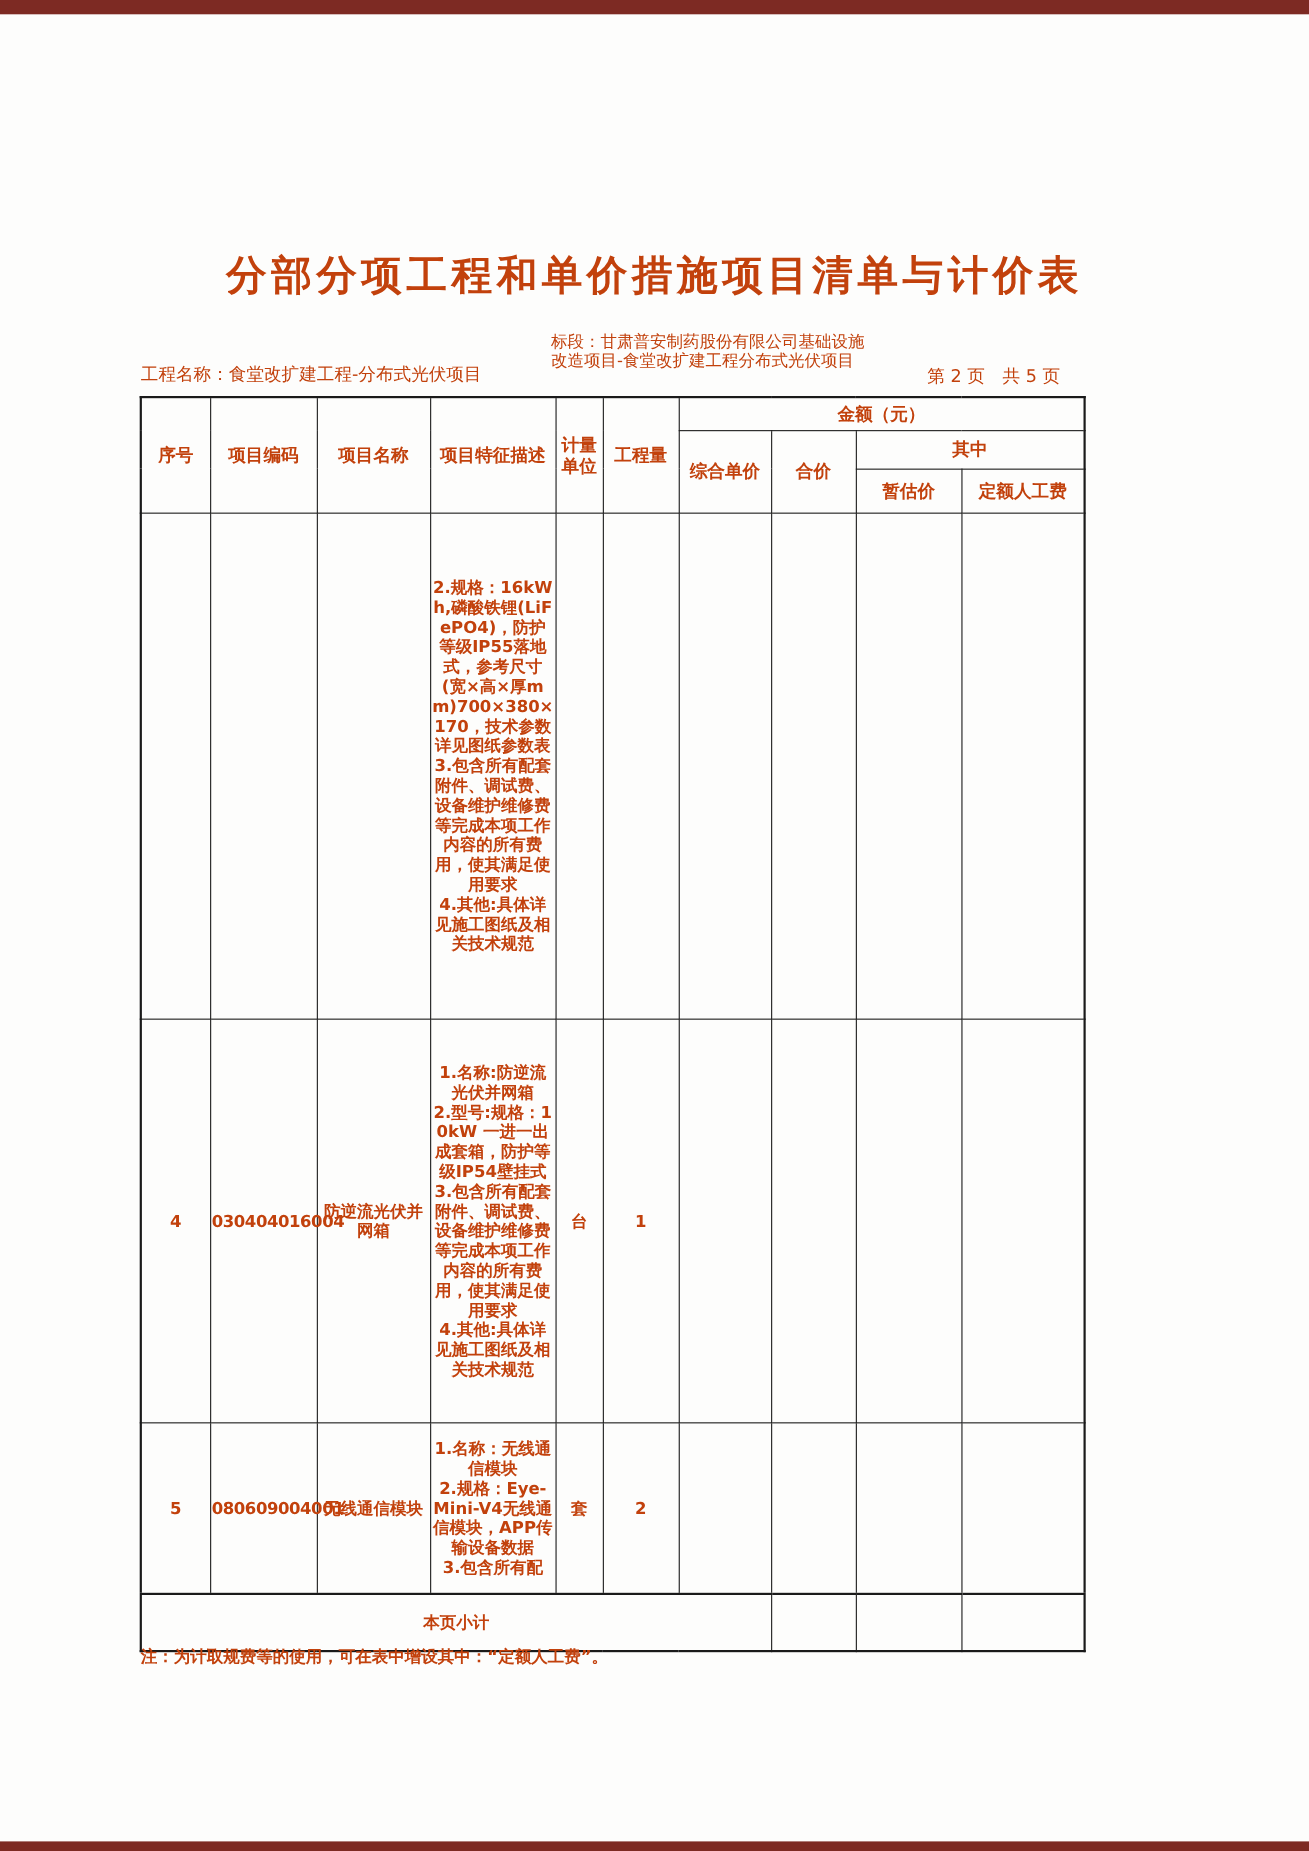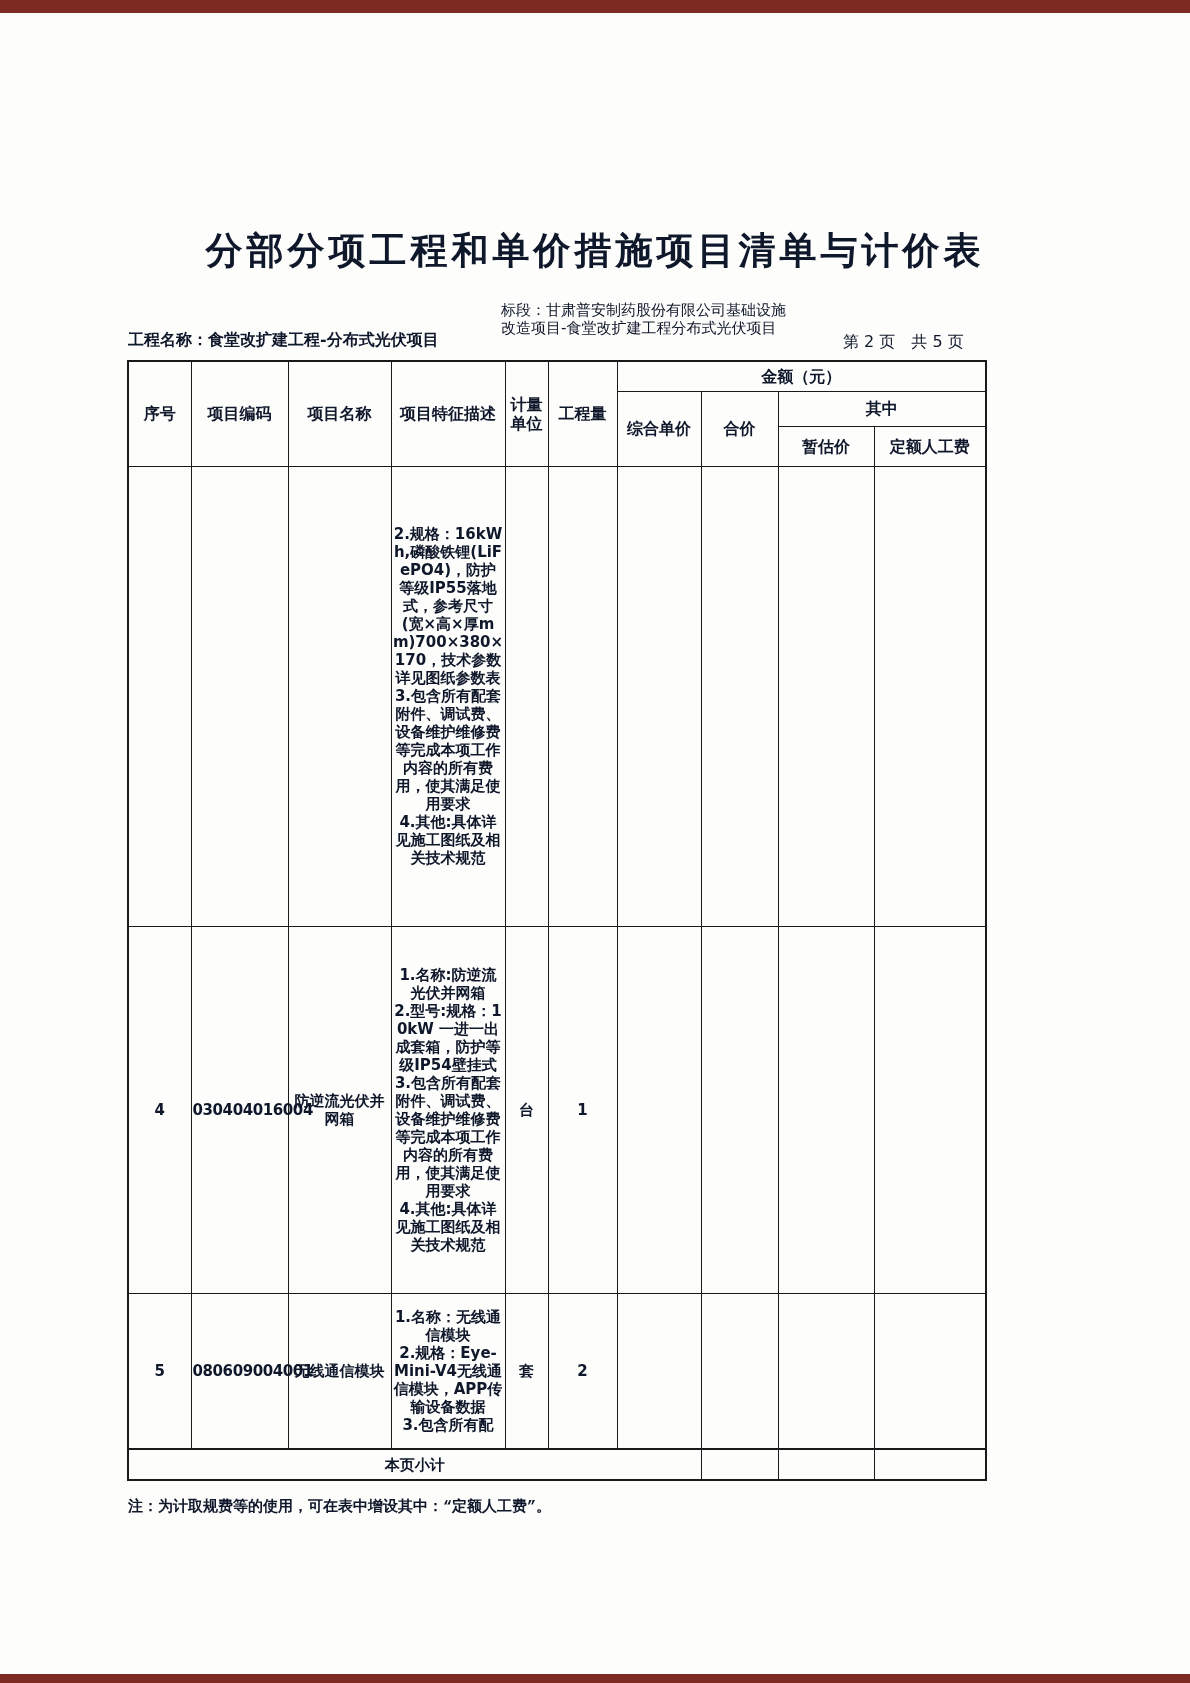--- a/index.html
+++ b/index.html
@@ -1,33 +1,33 @@
 <!DOCTYPE html>
 <html><head>
 <meta charset="utf-8">
 <style>
   html,body { margin:0; padding:0; background:#e8e8e8; }
   .page {
     position:relative; width:1190px; height:1683px;
     background:#fdfdfc; overflow:hidden;
     font-family:"DejaVu Sans","Liberation Sans",sans-serif;
-    color:#0f172a;
+    color:#c2410c;
   }
   .bar-top { position:absolute; top:0; left:0; width:1190px; height:13px; }
   .bar-bottom { position:absolute; bottom:0; left:0; width:1190px; height:9px; }
 
   .doc-title {
     position:absolute; top:226px; left:0; width:1190px;
     text-align:center; font-size:37px; font-weight:bold; letter-spacing:4px;
     font-family:"Liberation Serif","DejaVu Serif",serif;
   }
 
   .meta-project {
     position:absolute; left:128px; top:330px;
-    font-size:16px; font-weight:700; white-space:nowrap;text-align:center;
+    font-size:16px; font-weight:400; white-space:nowrap;text-align:center;
   }
   .meta-section {
     position:absolute; left:501px; top:302px; width:290px;
     font-size:15px; font-weight:400; line-height:17.5px;
     word-break:break-all;
   }
   .meta-page {
     position:absolute; left:843px; top:332px; width:145px;
     font-size:16px; font-weight:400; white-space:nowrap;
   }
@@ -46,38 +46,38 @@
   table.boq td {
     font-size:15px; text-align:center; vertical-align:middle;
     padding:1px; line-height:18px;
   }
   tr.hA { height:30px; }
   tr.hB { height:35px; }
   tr.hC { height:40px; }
   tr.r1 { height:460px;padding-left:26px; }
   tr.r2 { height:367px; }
   tr.r3 { height:156px; }
-  tr.rs { height:31px; }
+  tr.rs { height:52px; }
   tr.rs td { border-top-width:2.4px; }
 
   th.small { font-size:14px; line-height:16px; word-break:break-all; padding:1px 2px; }
   td.code { font-size:13px; letter-spacing:-0.4px; }
   td.name {
     font-size:15px; text-align:left; word-break:break-all;
     line-height:17px; padding:1px 3px;
   }
   td.feature {
     font-size:15px; text-align:left; word-break:break-all;
     white-space:pre-line; line-height:16.5px; padding:2px 3px 2px 4px;
   }
   td.subtotal { font-size:16px; }
 
   .footnote {
     position:absolute; left:128px; top:1497px;
-    font-size:15px; font-weight:600; white-space:nowrap;font-family:Liberation Mono, monospace;
+    font-size:15px; font-weight:600; white-space:nowrap;
   }
 </style>
 </head>
 <body>
 
 <div class="page">
 
   <div class="bar-top" style="background: rgb(125, 42, 35);"></div>
 
   <div class="doc-title">分部分项工程和单价措施项目清单与计价表</div>

